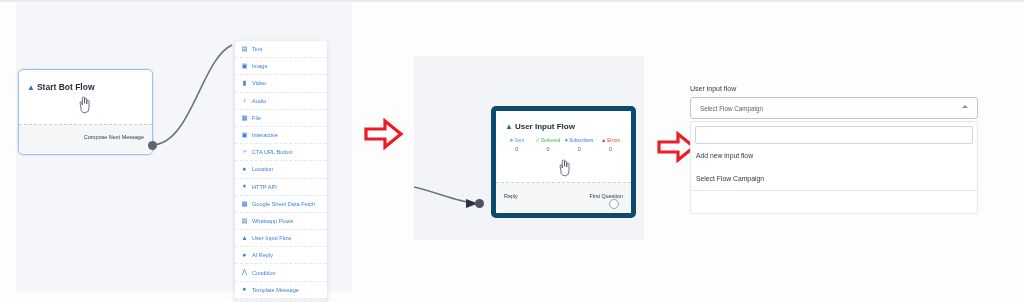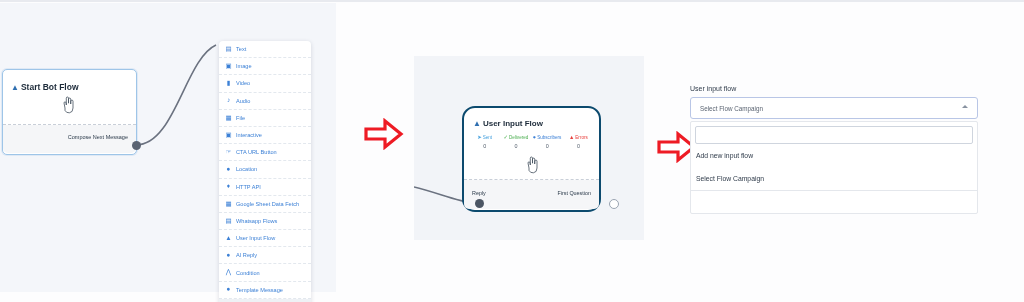--- a/index.html
+++ b/index.html
@@ -7,21 +7,21 @@
     width:1024px;height:302px;
     background:#fdfdfe;
     font-family:"Liberation Sans", sans-serif;
     position:relative;overflow:hidden;
     -webkit-font-smoothing:antialiased;
   }
   .top-hairline{position:absolute;left:0;top:0;width:1024px;height:2px;background:#e8eaef;}
 
   
   #left-panel{
-    position:absolute;left:0;top:3px;width:336px;height:289px;
+    position:absolute;left:16px;top:3px;width:336px;height:289px;
     background:#f4f6fa;
   }
   #start-node{
     position:absolute;left:2px;top:66px;width:133px;height:84px;
     background:#ffffff;border:1px solid #9ec5e8;border-radius:5px;
     box-shadow:0 0 0 1px rgba(158,197,232,.25);
   }
   #start-node .node-title{
     position:absolute;left:8px;top:12px;font-size:8.5px;font-weight:bold;color:#1d2b3a;
     white-space:nowrap;
@@ -70,22 +70,22 @@
 
   
   .red-arrow{position:absolute;}
 
   
   #mid-panel{
     position:absolute;left:414px;top:56px;width:230px;height:184px;
     background:#f2f4f8;
   }
   #uif-node{
-    position:absolute;left:48px;top:50px;width:135px;height:102px;
-    background:#ffffff;border:2px solid #0c4a6e;border-radius:13px;
+    position:absolute;left:77px;top:50px;width:135px;height:102px;
+    background:#ffffff;border:5px solid #0c4a6e;border-radius:5px;
   }
   #uif-node .node-title{
     position:absolute;left:9px;top:11px;font-size:8px;font-weight:bold;color:#1d2b3a;white-space:nowrap;
   }
   #uif-node .node-title .ti{color:#2f6fb0;margin-right:2px;}
   #uif-stats{
     position:absolute;left:5px;top:27px;width:125px;display:flex;
   }
   #uif-stats .st{flex:1;text-align:center;}
   #uif-stats .st-lab{font-size:4.6px;white-space:nowrap;display:flex;align-items:center;justify-content:center;gap:1px;}

